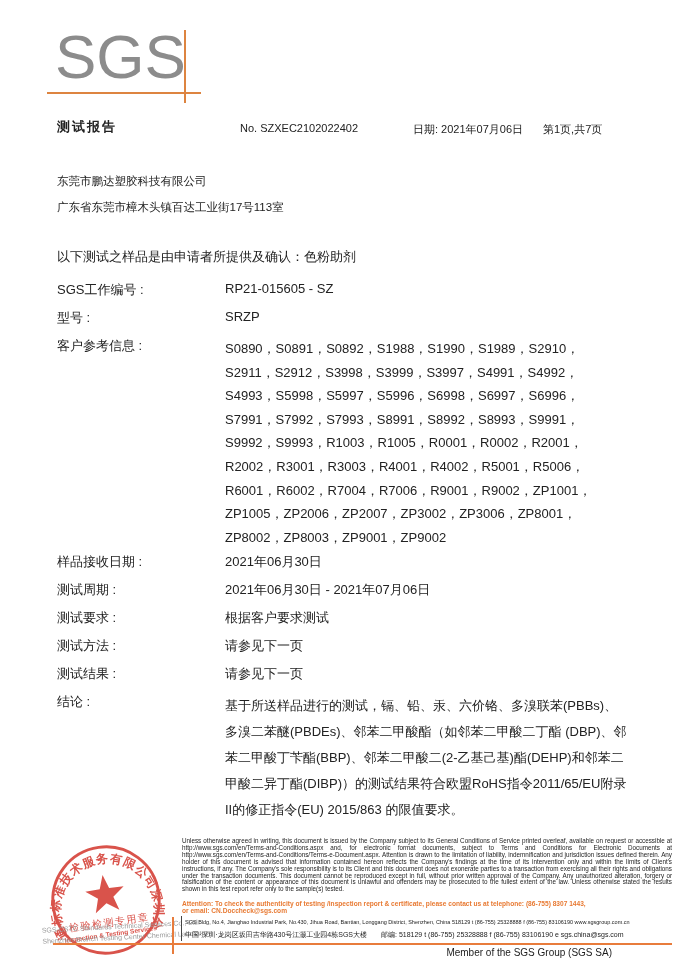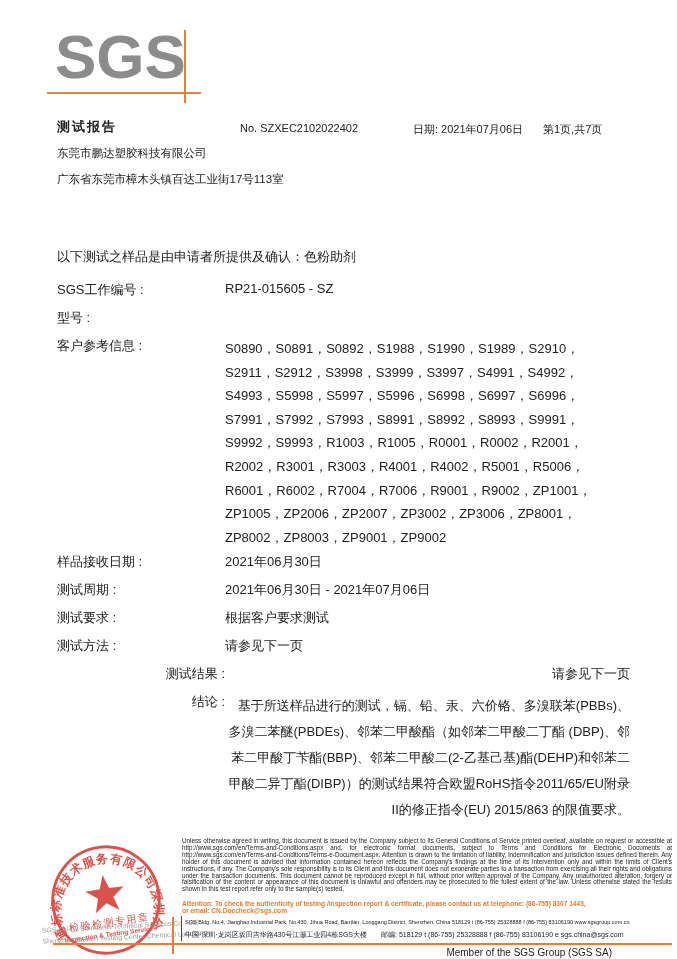--- a/index.html
+++ b/index.html
@@ -1,43 +1,43 @@
 <!DOCTYPE html>
 <html><head>
 <meta charset="utf-8">
 <style>
   html,body{margin:0;padding:0;background:#ffffff;}
   body{font-family:"Liberation Sans","DejaVu Sans",sans-serif;color:#222;}
   #page{position:relative;width:677px;height:959px;background:#fff;overflow:hidden;}
 
   
   .logo{position:absolute;left:55px;top:26px;width:132px;height:64px;
-        font-size:62px;font-weight:700;color:#8c8c8c;line-height:62px;letter-spacing:0px;}
+        font-size:62px;font-weight:400;color:#8c8c8c;line-height:62px;letter-spacing:0px;}
   .reg-h{position:absolute;background:#dd8440;height:2px;}
   .reg-v{position:absolute;background:#dd8440;width:2px;}
 
   
   .title{position:absolute;left:57px;top:118px;font-size:13px;font-weight:700;letter-spacing:2px;}
   .hmeta{position:absolute;top:122px;font-size:11px;}
   .report-no{left:240px;}
   .hdate{left:413px;}
   .hpage{left:543px;}
 
   
-  .applicant{position:absolute;left:57px;top:140px;font-size:11.5px;line-height:26px;}
+  .applicant{position:absolute;left:57px;top:168px;font-size:11.5px;line-height:26px;}
 
   
   .main{position:absolute;left:57px;top:248px;width:573px;font-size:13px;}
   .statement{margin-bottom:15px;}
   .frow{display:flex;margin-bottom:10px;}
   .frow .lbl{width:168px;flex:0 0 168px;}
   .frow .val{flex:1;}
   .ref-lines div{line-height:23.6px;}
   .frow.tight{margin-bottom:4px;}
-  .frow.gap{margin-top:9px;text-align:right;}
+  .frow.gap{margin-top:9px;}
   .conclusion-p{line-height:26px;width:408px;}
 
   
   .f-disc{position:absolute;left:182px;top:838px;width:490px;font-size:6.3px;line-height:6.9px;
           text-align:justify;color:#1c1c1c;letter-spacing:0;}
   .f-att{position:absolute;left:182px;top:900px;width:492px;font-size:6.6px;line-height:7.4px;
          font-weight:700;color:#e87a33;}
   .f-addr{position:absolute;left:181px;top:916px;width:492px;border-left:1px solid #444;padding-left:3px;}
   .f-addr .en{font-size:5.5px;line-height:12px;white-space:nowrap;color:#1c1c1c;}
   .f-addr .cn{font-size:7px;line-height:13px;white-space:nowrap;color:#1c1c1c;}
@@ -72,20 +72,21 @@
   <div class="main">
     <div class="statement">以下测试之样品是由申请者所提供及确认：色粉助剂</div>
 
     <div class="frow">
       <div class="lbl">SGS工作编号 :</div>
       <div class="val">RP21-015605 - SZ</div>
     </div>
 
     <div class="frow">
       <div class="lbl">型号 :</div>
+      <div class="val">SRZP</div>
     </div>
 
     <div class="frow tight">
       <div class="lbl">客户参考信息 :</div>
       <div class="val ref-lines">
         <div>S0890，S0891，S0892，S1988，S1990，S1989，S2910，</div>
         <div>S2911，S2912，S3998，S3999，S3997，S4991，S4992，</div>
         <div>S4993，S5998，S5997，S5996，S6998，S6997，S6996，</div>
         <div>S7991，S7992，S7993，S8991，S8992，S8993，S9991，</div>
         <div>S9992，S9993，R1003，R1005，R0001，R0002，R2001，</div>

